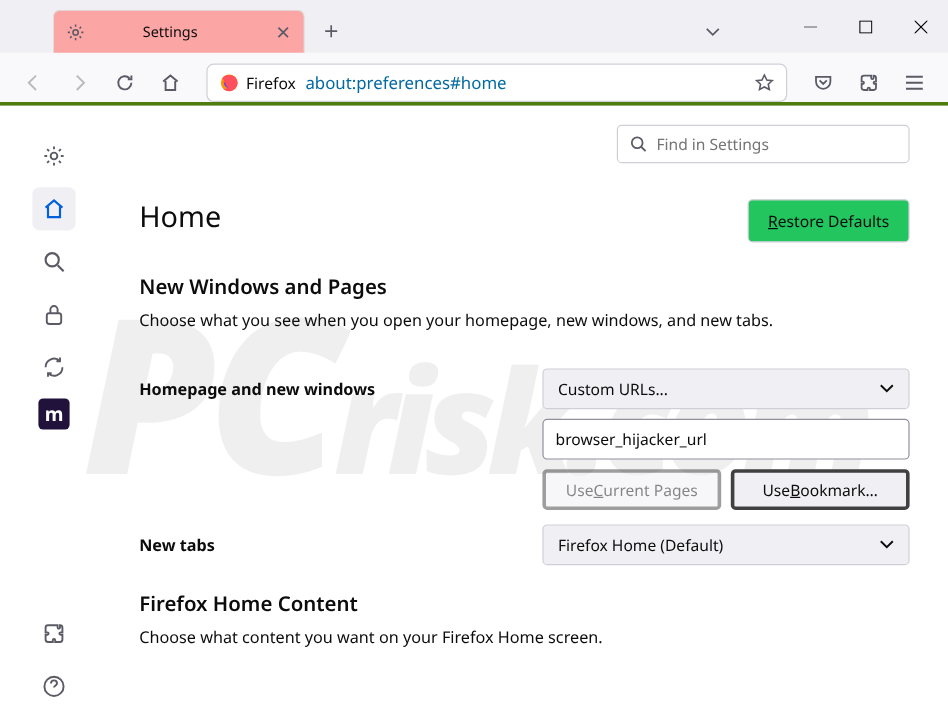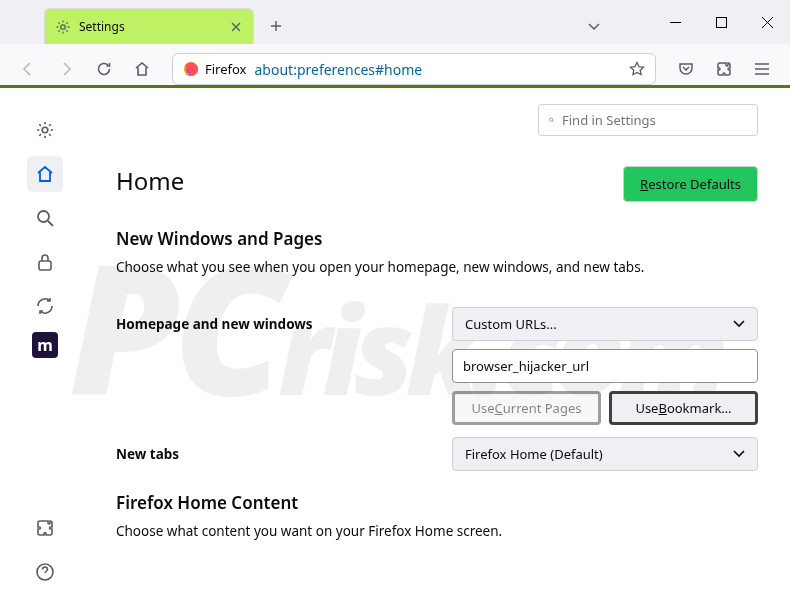--- a/index.html
+++ b/index.html
@@ -1,19 +1,19 @@
 <!DOCTYPE html>
 <html><head>
   <meta charset="utf-8">
   <style>
     * { box-sizing: border-box; margin: 0; padding: 0; font-family: system-ui, -apple-system, "Segoe UI", sans-serif; }
     body { width: 790px; height: 602px; background: #fff; overflow: hidden; position: relative; }
     
     .titlebar { height: 44px; background: #f0f0f4; display: flex; align-items: flex-end; padding-left: 44px; position: relative; }
-    .tab { background: #bef264; border-radius: 6px 6px 0 0; display: flex; align-items: center; padding: 0 10px; height: 36px; width: 210px; border: 1px solid #ddd; border-bottom: none; margin-bottom: 0; }
+    .tab { background: #fca5a5; border-radius: 6px 6px 0 0; display: flex; align-items: center; padding: 0 10px; height: 36px; width: 210px; border: 1px solid #ddd; border-bottom: none; margin-bottom: 0; gap: 40px; }
     .tab-icon { width: 16px; height: 16px; margin-right: 8px; }
     .tab-label { flex: 1; font-size: 12px; color: #0c0c0d; }
     .tab-close { width: 14px; height: 14px; color: #555; cursor: pointer; display:flex;align-items:center;justify-content:center;}
     .newtab { width: 28px; height: 28px; display: flex; align-items: center; justify-content: center; margin-left: 8px; margin-bottom: 4px; border-radius: 4px; color: #5b5b66; cursor:pointer;}
     .winctrls { position: absolute; right: 0; top: 0; display: flex; height: 44px; }
     .winbtn { width: 46px; height: 44px; display: flex; align-items: center; justify-content: center; color: #000; }
     .wincaret { position: absolute; right: 190px; top: 14px; color: #5b5b66; }
     
     .toolbar { height: 44px; background: #f9f9fb; border-bottom: 3px solid #4d7c0f; display: flex; align-items: flex-end; padding: 0 12px; gap: 6px; }
     .tbtn { width: 32px; height: 32px; display: flex; align-items: center; justify-content: center; border-radius: 4px; color: #5b5b66; }
@@ -25,21 +25,21 @@
     .star { color: #5b5b66; }
     
     .content { display: flex; height: calc(602px - 44px - 44px); position: relative; }
     .sidebar { width: 90px; display: flex; flex-direction: column; align-items: center; padding-top: 24px; gap: 8px; }
     .sidebar-bottom { position: absolute; bottom: 12px; left: 0; width: 90px; display: flex; flex-direction: column; align-items: center; gap: 8px; }
     .sbtn { width: 36px; height: 36px; display: flex; align-items: center; justify-content: center; border-radius: 6px; color: #5b5b66; cursor:pointer;}
     .sbtn.active { color: #0060df; background: #f0f0f4; }
     .sbtn.m { background: #20123a; color: #fff; font-weight: bold; font-size: 16px; border-radius: 4px; width: 26px; height: 26px; }
     
     .main { flex: 1; padding: 20px 32px 0 26px; position: relative; overflow: hidden; }
-    .searchbox { position: absolute; right: 32px; top: 16px; width: 220px; height: 32px; border: 1px solid #cfcfd8; border-radius: 4px; display: flex; align-items: center; padding: 0 10px; background: #fff; }
+    .searchbox { position: absolute; right: 32px; top: 16px; width: 244px; height: 32px; border: 1px solid #cfcfd8; border-radius: 4px; display: flex; align-items: center; padding: 0 10px; background: #fff; }
     .searchbox input { border: none; outline: none; flex: 1; font-size: 13px; color: #5b5b66; background: transparent; }
     .searchbox svg { margin-right: 8px; color: #5b5b66; }
     
     .page-title { font-size: 24px; font-weight: 400; color: #0c0c0d; margin-top: 56px; margin-bottom: 30px; }
     .restore-btn { position: absolute; right: 32px; top: 78px; padding: 8px 16px; background: #22c55e; border: 1px solid #cfcfd8; border-radius: 4px; font-size: 13px; cursor: pointer; color: #0c0c0d; }
     .restore-btn u { text-decoration: underline; }
     
     .section-title { font-size: 17px; font-weight: 600; color: #0c0c0d; margin-bottom: 8px; }
     .section-desc { font-size: 13.5px; color: #0c0c0d; margin-bottom: 30px; line-height: 1.4; }
     

